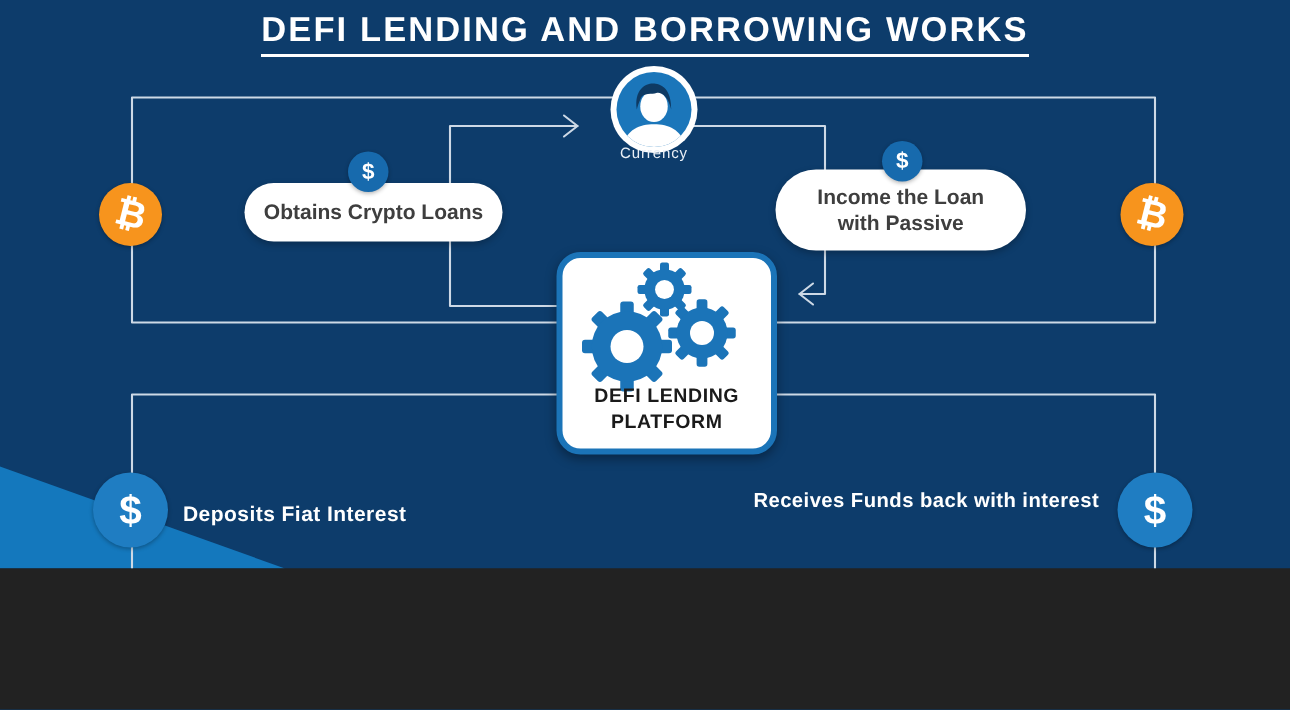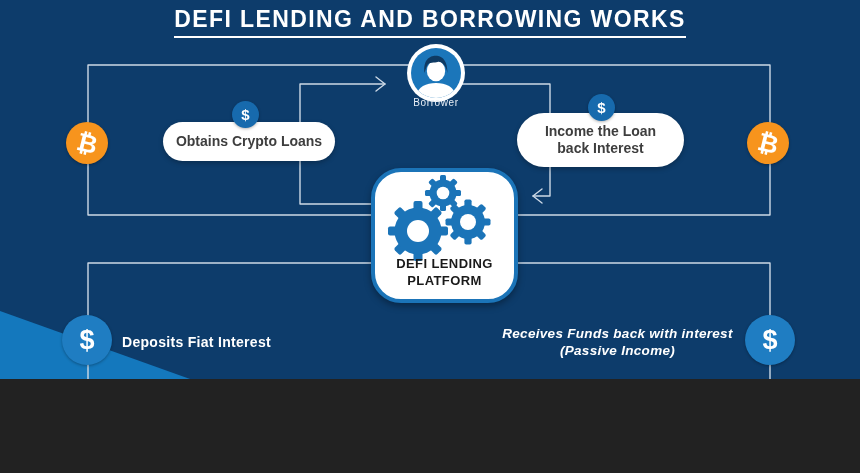--- a/index.html
+++ b/index.html
@@ -51,21 +51,21 @@
   .btc{
     position:absolute;width:42px;height:42px;border-radius:50%;background:#f7941d;
     color:#fff;display:flex;align-items:center;justify-content:center;
     font-family:"DejaVu Sans", sans-serif;font-weight:bold;font-size:25px;
     box-shadow:0 1px 3px rgba(0,0,0,.3);
   }
   .btc span{display:block;transform:rotate(14deg);}
   
   .platform{
     position:absolute;left:371px;top:168px;width:147px;height:135px;
-    box-sizing:border-box;background:#fff;border:4px solid #1b74b8;border-radius:30px;
+    box-sizing:border-box;background:#fff;border:4px solid #1b74b8;border-radius:16px;
     box-shadow:0 3px 7px rgba(0,0,0,.35);
   }
   .platform-text{
     position:absolute;left:0;bottom:9px;width:100%;text-align:center;
     color:#1a1a1a;font-size:13px;font-weight:bold;letter-spacing:.4px;line-height:1.3;
   }
   
   .caption{
     position:absolute;color:#fff;font-weight:bold;font-size:14px;letter-spacing:.3px;
     line-height:1.25;
@@ -95,33 +95,33 @@
 
   <div class="avatar" style="left:407px;top:44px;width:58px;height:58px;">
     <div class="avatar-inner" style="left:4px;top:4px;width:50px;height:50px;">
       <svg width="50" height="50" viewBox="0 0 48 48">
         <ellipse cx="24" cy="22" rx="8.8" ry="10" fill="#fff"></ellipse>
         <path d="M13,24 C11,10 20,6.5 25,7.5 C31,8.5 35,13 35,24 C33,15 28,12.5 25.5,13.5 C23,14.5 17,13 15.5,17 C14.3,19.5 13.5,22 13,24 Z" fill="#0e3a63"></path>
         <path d="M3,50 C6,37 14,33.5 24,33.5 C34,33.5 42,37 45,50 Z" fill="#fff"></path>
       </svg>
     </div>
   </div>
-  <div class="avatar-label" style="left:391px;top:97px;">Borrower</div>
+  <div class="avatar-label" style="left:391px;top:97px;">Currency</div>
 
   <div class="pill" style="left:163px;top:122px;width:172px;height:39px;justify-content:center;">
     <span>Obtains Crypto Loans</span>
   </div>
   <div class="coin coin-small" style="left:232px;top:101px;">
     <span>$</span>
   </div>
 
   <div class="pill" style="left:517px;top:113px;width:167px;height:54px;">
     <span>
       <span style="display:block;">Income the Loan</span>
-      <span style="display:block;">back Interest</span>
+      <span style="display:block;">with Passive</span>
     </span>
   </div>
   <div class="coin coin-small" style="left:588px;top:94px;">
     <span>$</span>
   </div>
 
   <div class="btc" style="left:66px;top:122px;">
     <span>₿</span>
   </div>
   <div class="btc" style="left:747px;top:122px;">
@@ -172,23 +172,22 @@
 
   <div class="coin coin-big" style="left:62px;top:315px;">
     <span>$</span>
   </div>
   <div class="coin coin-big" style="left:745px;top:315px;">
     <span>$</span>
   </div>
 
   <div class="caption" style="left:122px;top:334px;">Deposits Fiat Interest</div>
 
-  <div class="caption center" style="left:475px;top:326px;width:285px;font-size:13.5px;font-style:italic;">
+  <div class="caption center" style="left:475px;top:326px;width:285px;font-size:13.5px;">
     <span style="display:block;">Receives Funds back with interest</span>
-    <span style="display:block;">(Passive Income)</span>
   </div>
 
   <div class="avatar" style="left:411px;top:386px;width:52px;height:52px;">
     <div class="avatar-inner" style="left:4px;top:4px;width:44px;height:44px;">
       <svg width="44" height="44" viewBox="0 0 48 48">
         <ellipse cx="24" cy="22" rx="8.8" ry="10" fill="#fff"></ellipse>
         <path d="M13,24 C11,10 20,6.5 25,7.5 C31,8.5 35,13 35,24 C33,15 28,12.5 25.5,13.5 C23,14.5 17,13 15.5,17 C14.3,19.5 13.5,22 13,24 Z" fill="#0e3a63"></path>
         <path d="M3,50 C6,37 14,33.5 24,33.5 C34,33.5 42,37 45,50 Z" fill="#fff"></path>
       </svg>
     </div>

